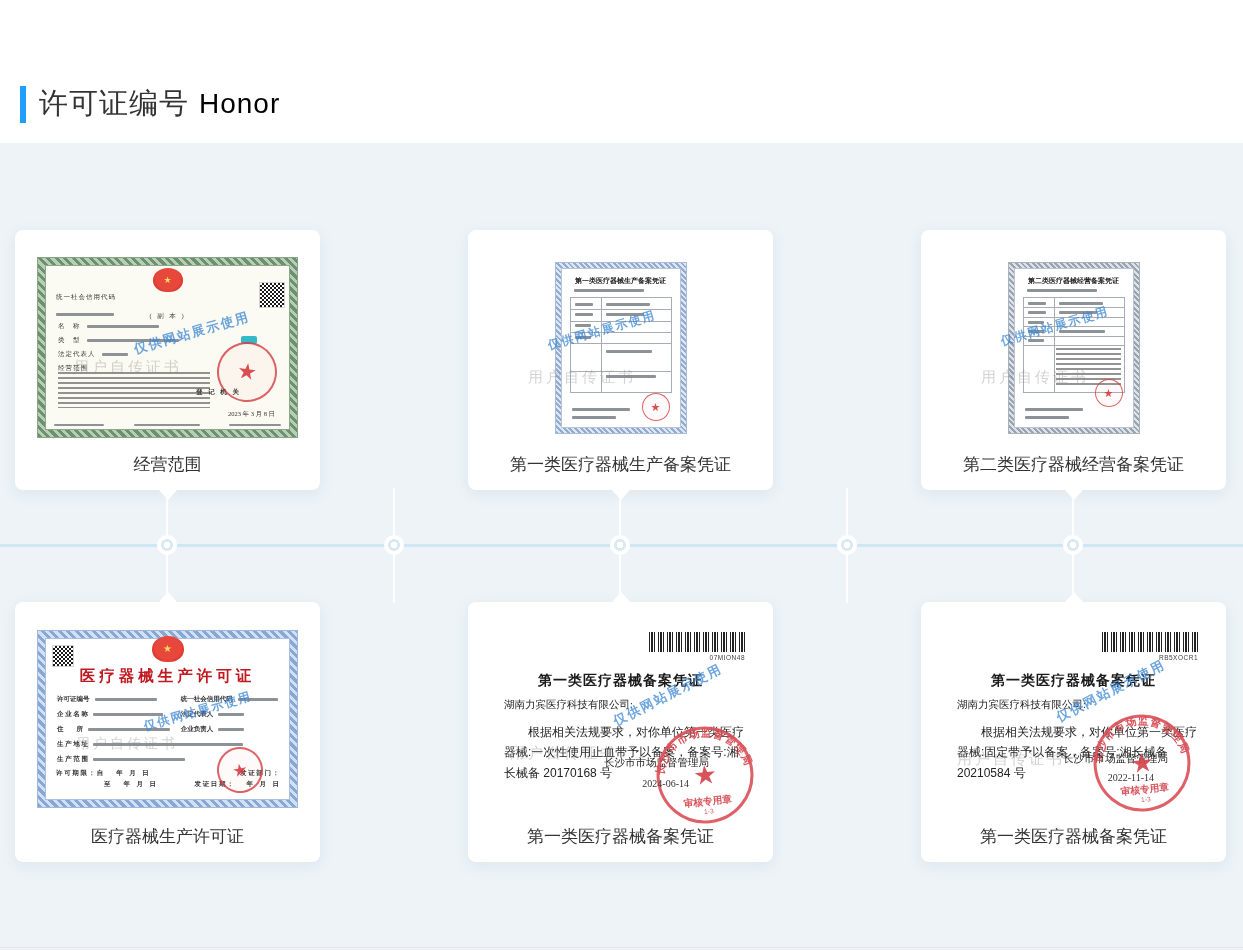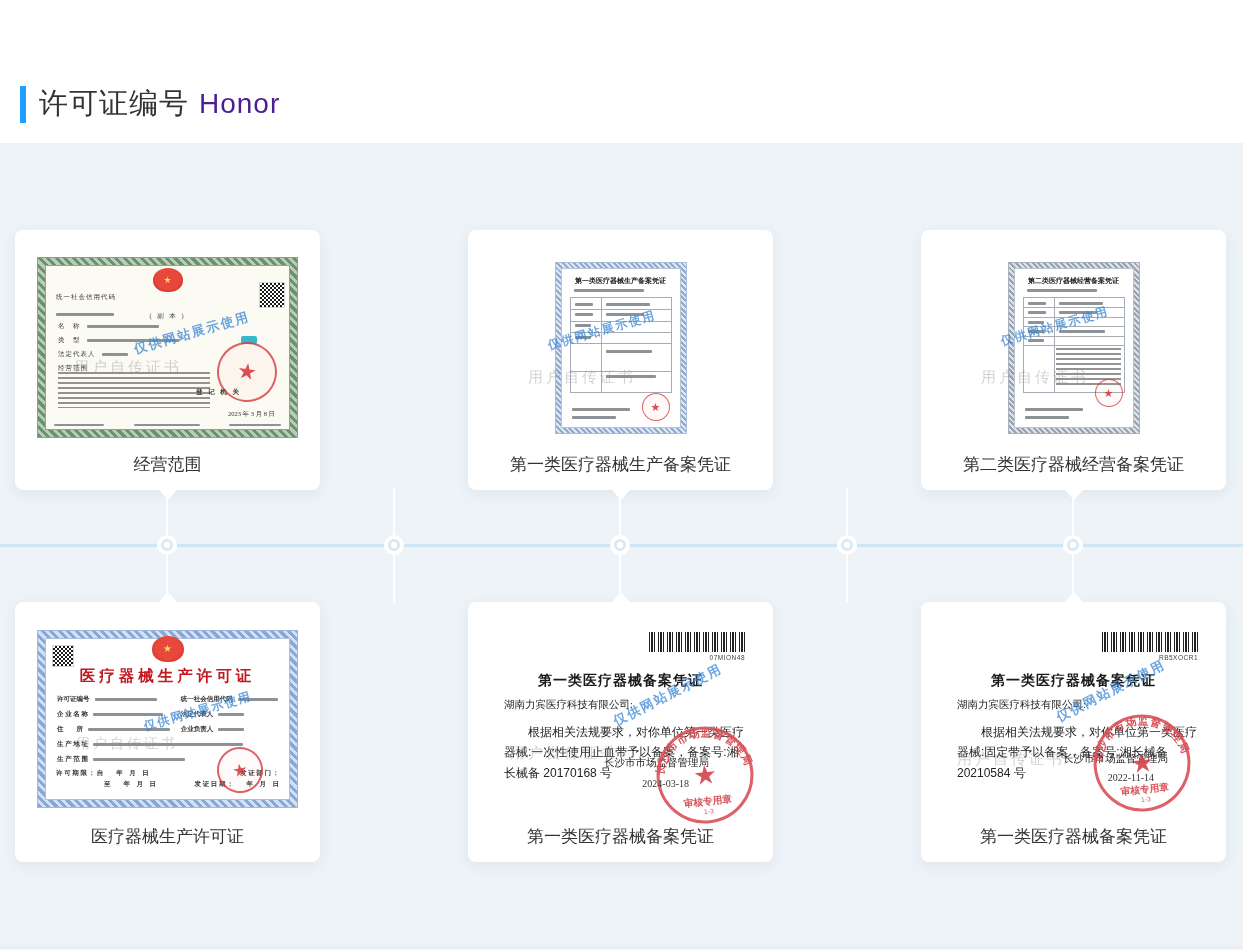--- a/index.html
+++ b/index.html
@@ -4,21 +4,21 @@
 <style>
   * { margin:0; padding:0; box-sizing:border-box; }
   html,body { background:#fff; }
   body { font-family:"Liberation Sans", sans-serif; }
   .page { position:relative; width:1243px; height:950px; background:#ffffff; overflow:hidden; }
 
   
   .header { position:absolute; left:20px; top:84px; height:40px; display:flex; align-items:center; }
   .accent-bar { width:6px; height:37px; background:#1E9FFF; margin-right:13px; }
   .header-title { font-size:29px; color:#333; font-weight:500; letter-spacing:1px; }
-  .header-sub { font-size:28px; color:#4c1d95; margin-left:10px; letter-spacing:1px; }
+  .header-sub { font-size:28px; color:#000000; margin-left:10px; letter-spacing:1px; }
 
   
   .section { position:absolute; left:0; top:143px; width:1243px; height:807px; background:#edf3f7; }
   .footer-strip { position:absolute; left:0; bottom:0; width:100%; height:3px; background:#f0f2f7; border-top:1px solid #e3e7ee; }
   .timeline { position:absolute; left:0; top:401px; width:100%; height:3px; background:#cfe6f5; }
   .vline { position:absolute; top:345px; height:115px; width:2px; background:rgba(255,255,255,.9); }
   .node { position:absolute; top:392px; width:20px; height:20px; border-radius:50%;
           background:radial-gradient(circle, #ffffff 0 3px, #dbe9f3 3px 6px, #ffffff 6px 10px); }
 
   
@@ -321,21 +321,21 @@
     </div>
 
     <div class="card row2 c-mid">
       <div class="pointer up"></div>
       <div class="f-barcode"></div>
       <div class="f-barcode-label">07MION48</div>
       <div class="f-title">第一类医疗器械备案凭证</div>
       <div class="f-recipient">湖南力宾医疗科技有限公司:</div>
       <div class="f-body">根据相关法规要求，对你单位第一类医疗器械:一次性使用止血带予以备案，备案号:湘长械备 20170168 号</div>
       <div class="f-issuer">长沙市市场监督管理局</div>
-      <div class="f-date">2024-03-18</div>
+      <div class="f-date">2024-06-14</div>
       <svg class="f-seal" viewBox="0 0 100 100">
         <circle cx="50" cy="50" r="46" fill="none" stroke="#dd545c" stroke-width="3"></circle>
         <defs>
             <path id="sealArcA" d="M 10 62 A 41 41 0 1 1 90 62" fill="none"></path>
           </defs>
         <text class="seal-arc-text"><textPath href="#sealArcA" startOffset="50%" text-anchor="middle">长沙市市场监督管理局</textPath></text>
         <text x="50" y="59" text-anchor="middle" class="seal-star">★</text>
         <text x="50" y="79" text-anchor="middle" class="seal-label">审核专用章</text>
         <text x="50" y="88" text-anchor="middle" class="seal-num">1-3</text>
       </svg>

